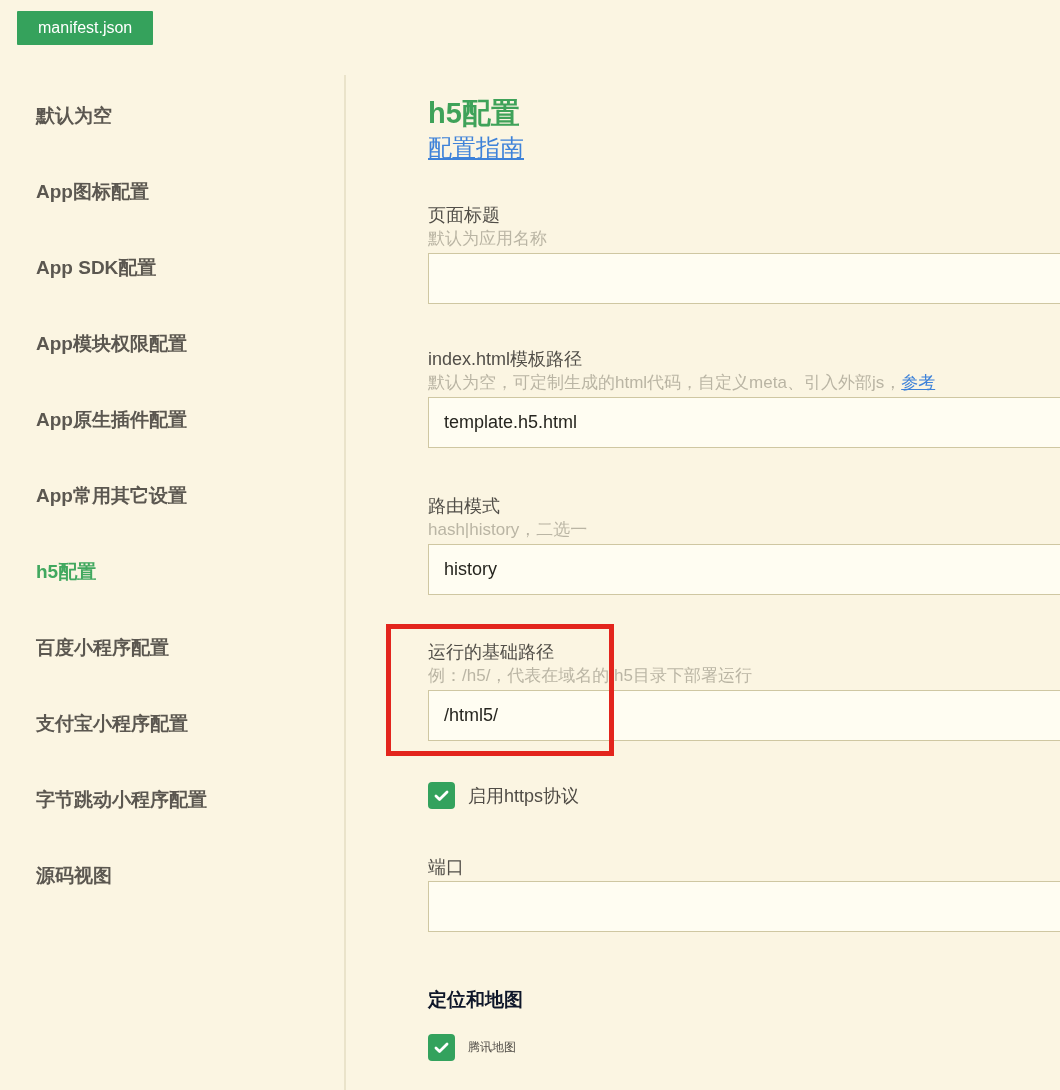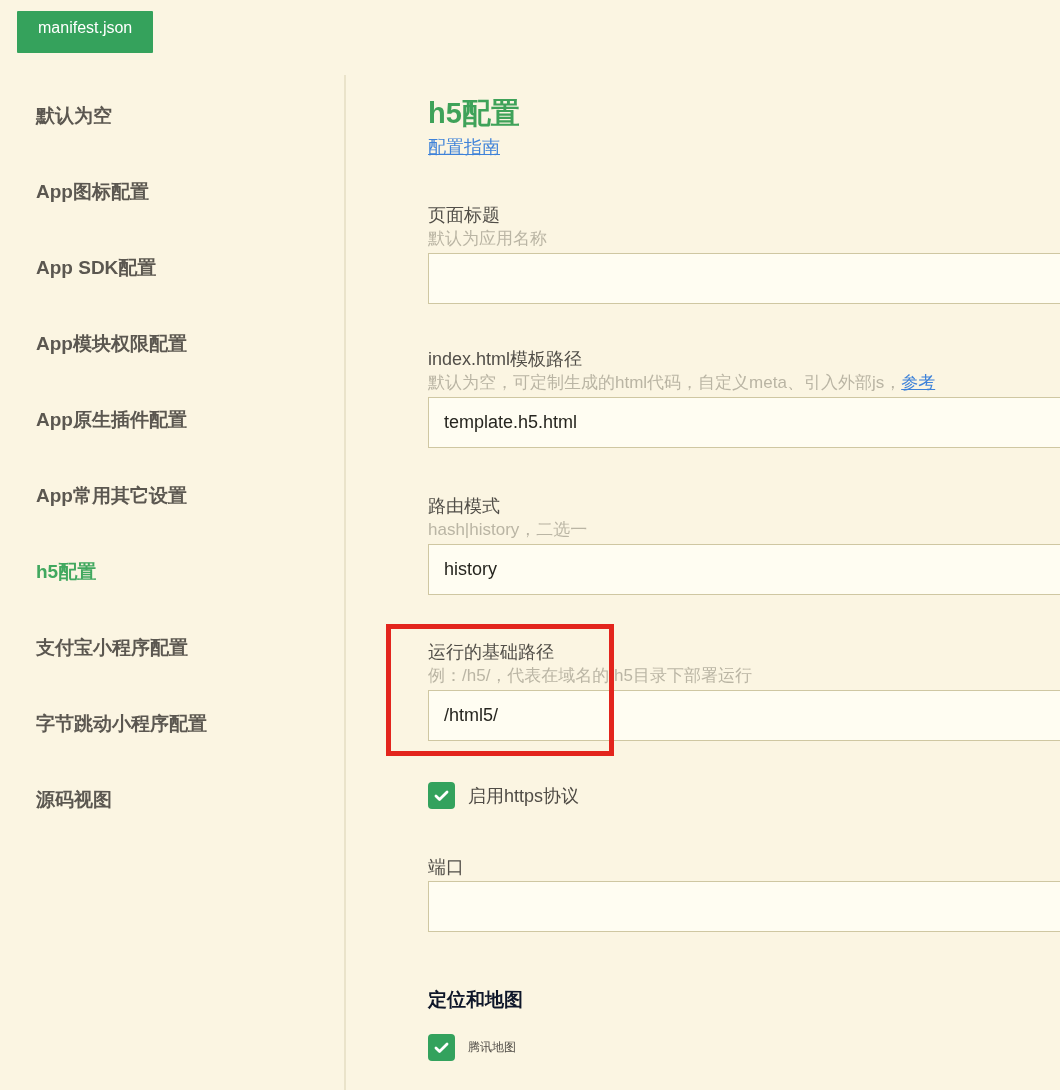--- a/index.html
+++ b/index.html
@@ -7,21 +7,21 @@
   body {
     background:#fbf5e2;
     font-family:"Liberation Sans", sans-serif;
     color:#54504a;
     position:relative;
   }
 
   
   .tab {
     position:absolute; left:17px; top:11px;
-    height:42px; line-height:34px;
+    height:34px; line-height:34px;
     padding:0 21px;
     background:#35a25c;
     color:#ffffff;
     font-size:16px;
     border-radius:1px;
     cursor:default;
   }
 
   
   .divider {
@@ -46,21 +46,21 @@
   .main {
     position:absolute; left:428px; top:0; width:702px; height:1090px;
   }
   .abs { position:absolute; left:0; }
 
   .page-title {
     top:96px;
     font-size:29px; font-weight:bold; line-height:34px;
     color:#3fa259;
   }
-  .guide { top:136px; font-size:18px; line-height:23px; }
+  .guide { top:136px; font-size:24px; line-height:23px; }
   a.link { color:#3e82d9; text-decoration:underline; cursor:pointer; }
 
   .group { width:702px; }
   .f-label { font-size:18px; line-height:24px; color:#514e48; }
   .f-hint  { font-size:17px; line-height:22px; color:#bab5a4; margin-top:1px; white-space:nowrap; }
   .f-input {
     display:block;
     width:702px; height:51px;
     margin-top:3px;
     background:#fffdf2;
@@ -112,20 +112,21 @@
 <div class="tab">manifest.json</div>
 
 <nav class="sidebar">
   <div class="side-item">默认为空</div>
   <div class="side-item">App图标配置</div>
   <div class="side-item">App SDK配置</div>
   <div class="side-item">App模块权限配置</div>
   <div class="side-item">App原生插件配置</div>
   <div class="side-item">App常用其它设置</div>
   <div class="side-item active">h5配置</div>
+  <div class="side-item">百度小程序配置</div>
   <div class="side-item">支付宝小程序配置</div>
   <div class="side-item">字节跳动小程序配置</div>
   <div class="side-item">源码视图</div>
 </nav>
 <div class="divider"></div>
 
 <main class="main">
 
   <h1 class="abs page-title">h5配置</h1>
   <div class="abs guide">

